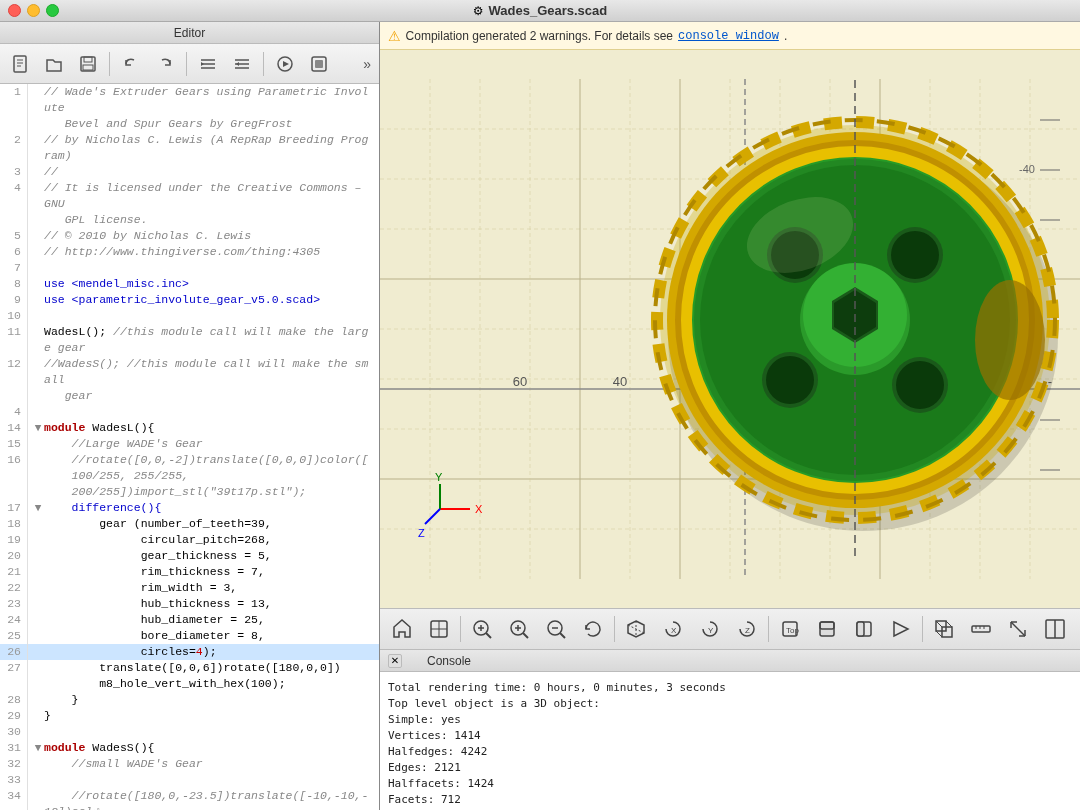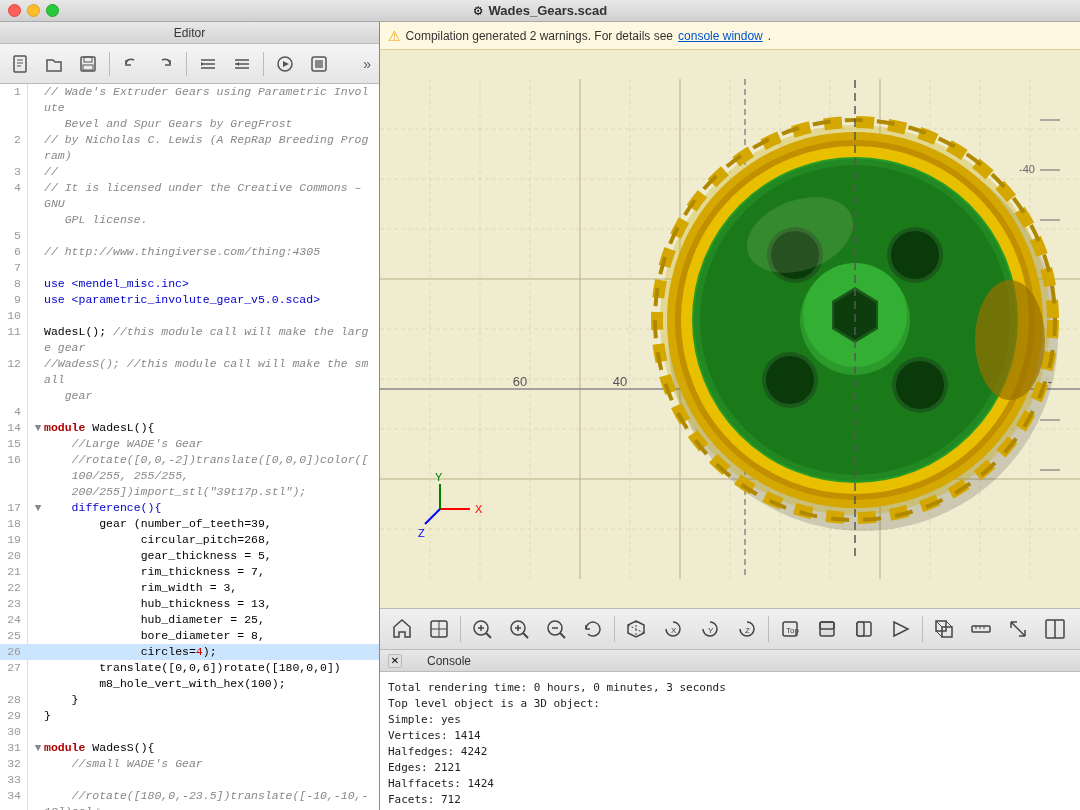--- a/index.html
+++ b/index.html
@@ -190,20 +190,21 @@
     }
     .warning-text {
       font-size: 12px;
       color: #333;
     }
     .warning-link {
       color: #0055cc;
       text-decoration: underline;
       cursor: pointer;
       font-size: 12px;
+      font-family: Liberation Mono, monospace;
     }
 
     
     .viewport {
       flex: 1;
       background: #f0ecd0;
       position: relative;
       overflow: hidden;
     }
     .grid-svg {
@@ -403,20 +404,21 @@
         <span class="code-content c-comment">// It is licensed under the Creative Commons – GNU</span>
       </div>
       <div class="code-line">
         <span class="line-num"></span>
         <span class="fold-marker"></span>
         <span class="code-content c-comment">   GPL license.</span>
       </div>
       <div class="code-line">
         <span class="line-num">5</span>
         <span class="fold-marker"></span>
+        <span class="code-content c-comment">// © 2010 by Nicholas C. Lewis</span>
       </div>
       <div class="code-line">
         <span class="line-num">6</span>
         <span class="fold-marker"></span>
         <span class="code-content c-comment">// http://www.thingiverse.com/thing:4305</span>
       </div>
       <div class="code-line">
         <span class="line-num">7</span>
         <span class="fold-marker"></span>
         <span class="code-content"></span>

